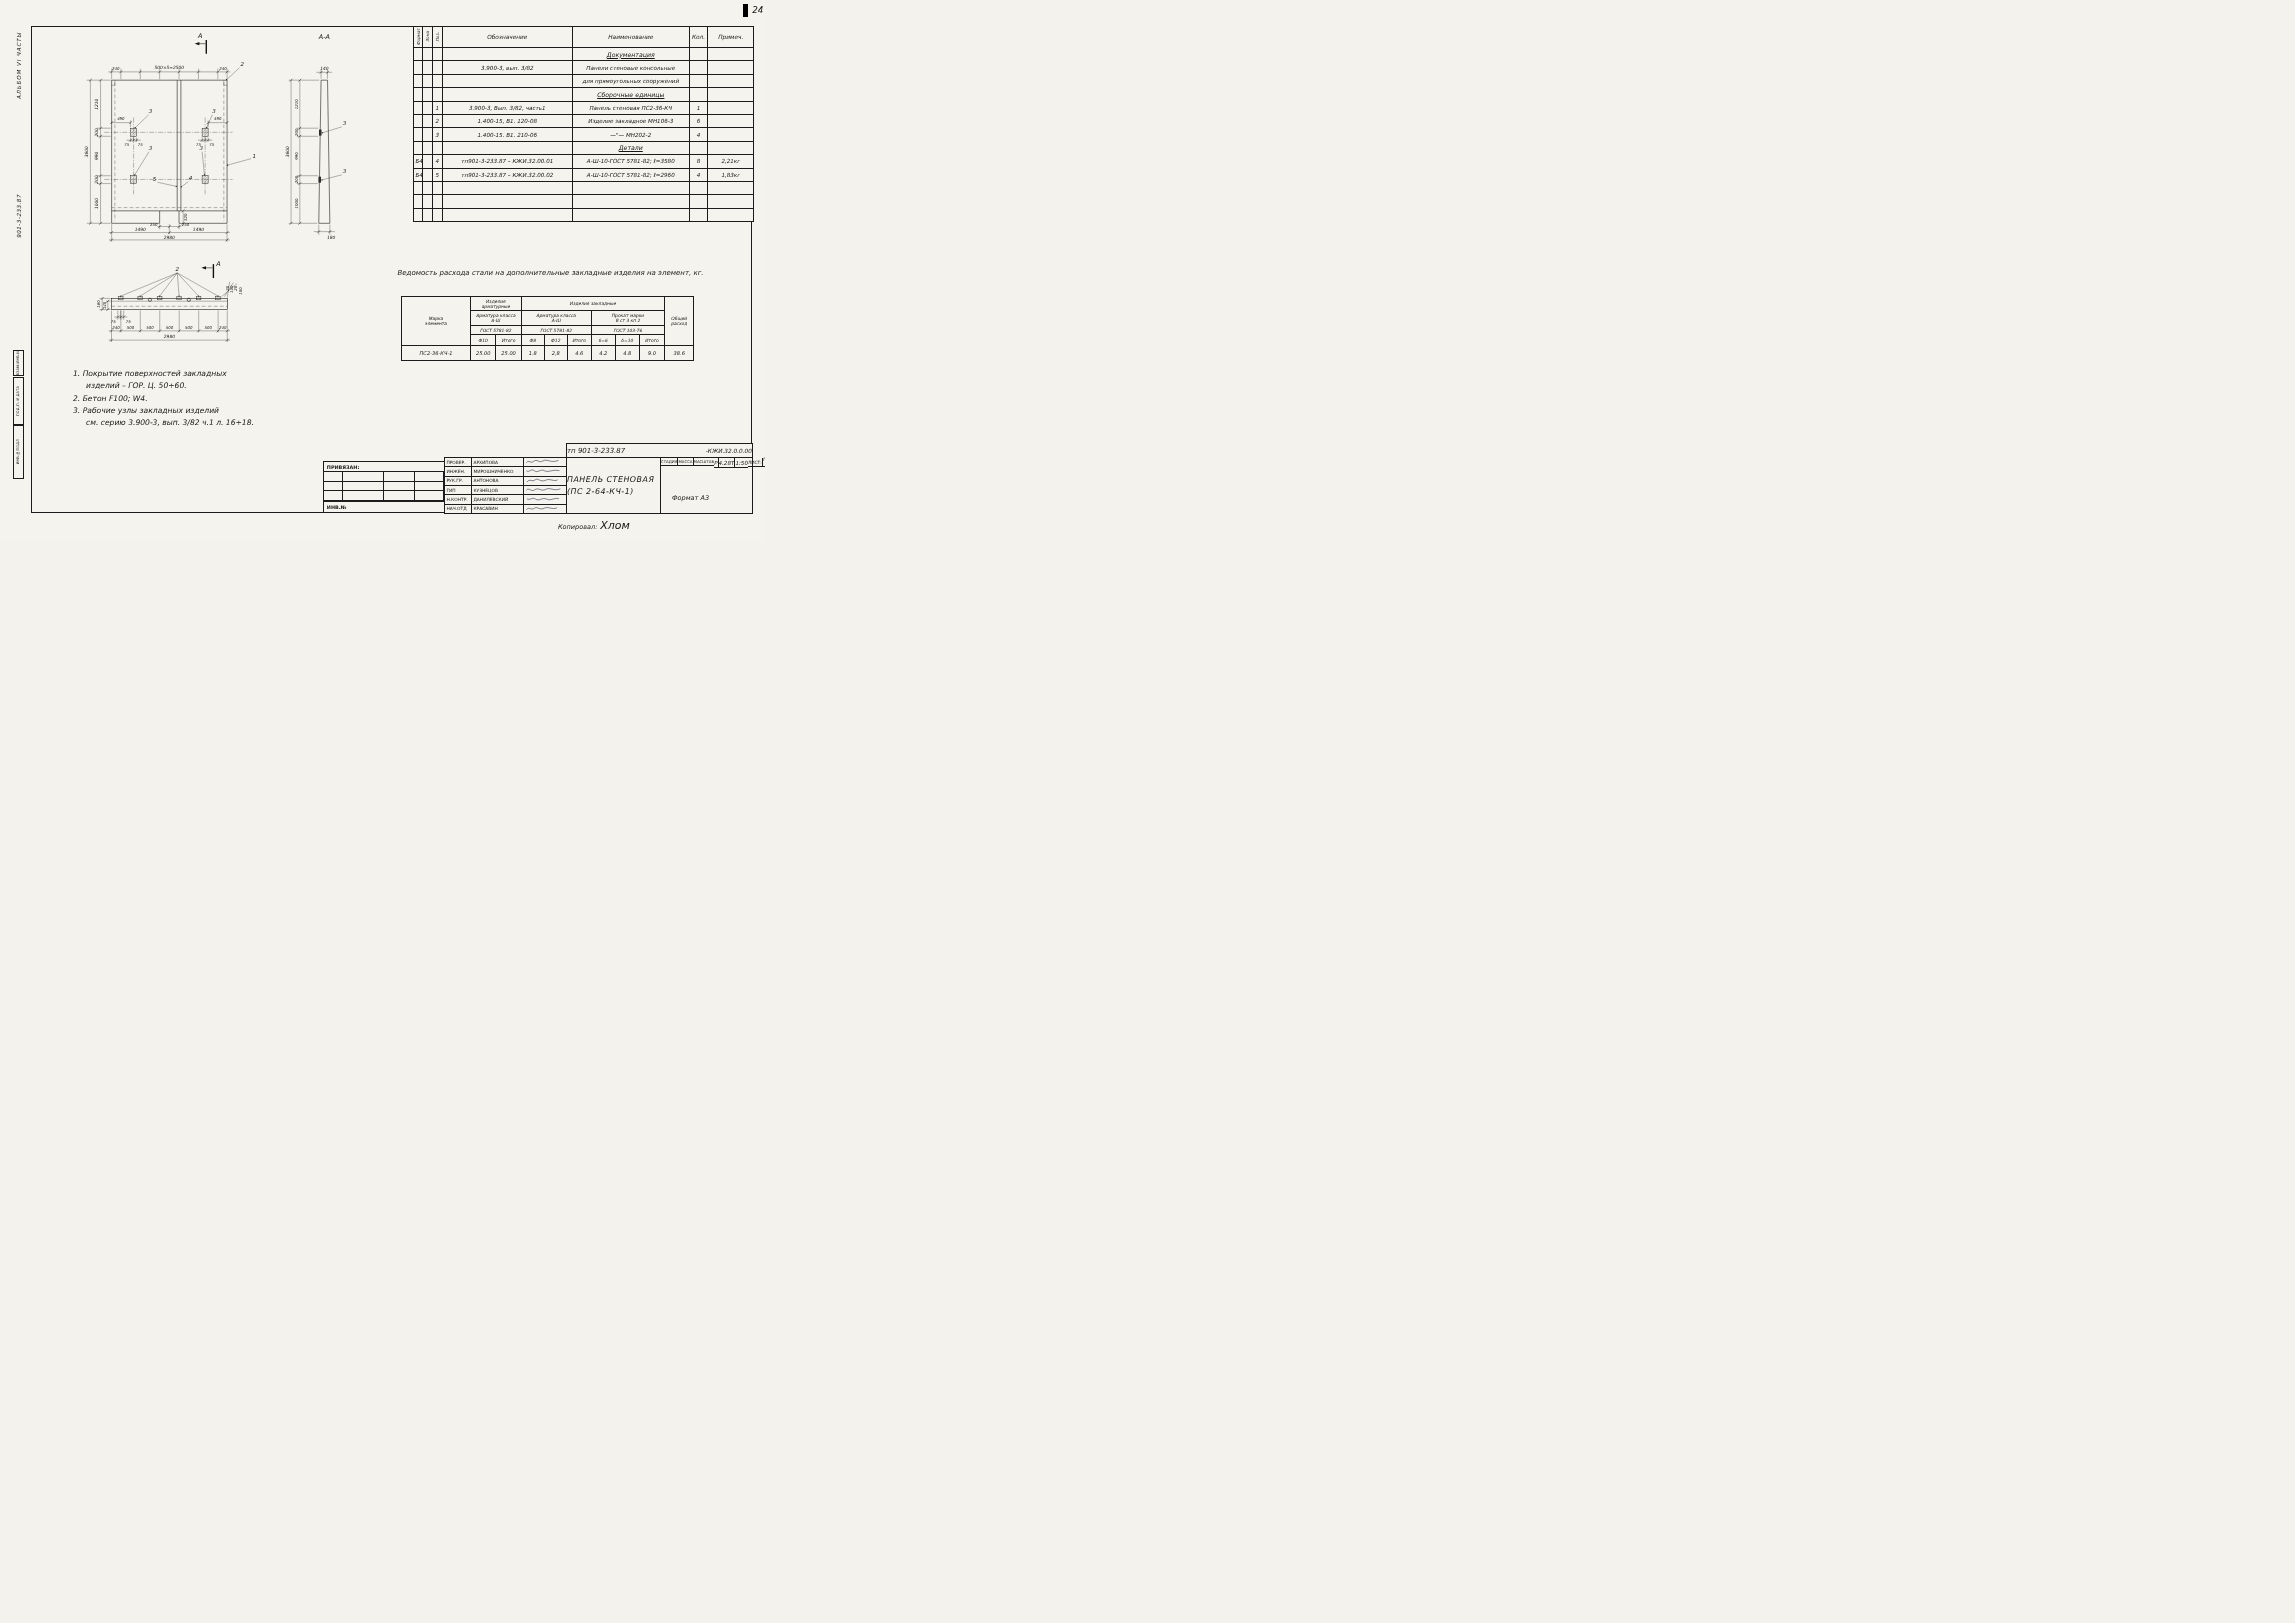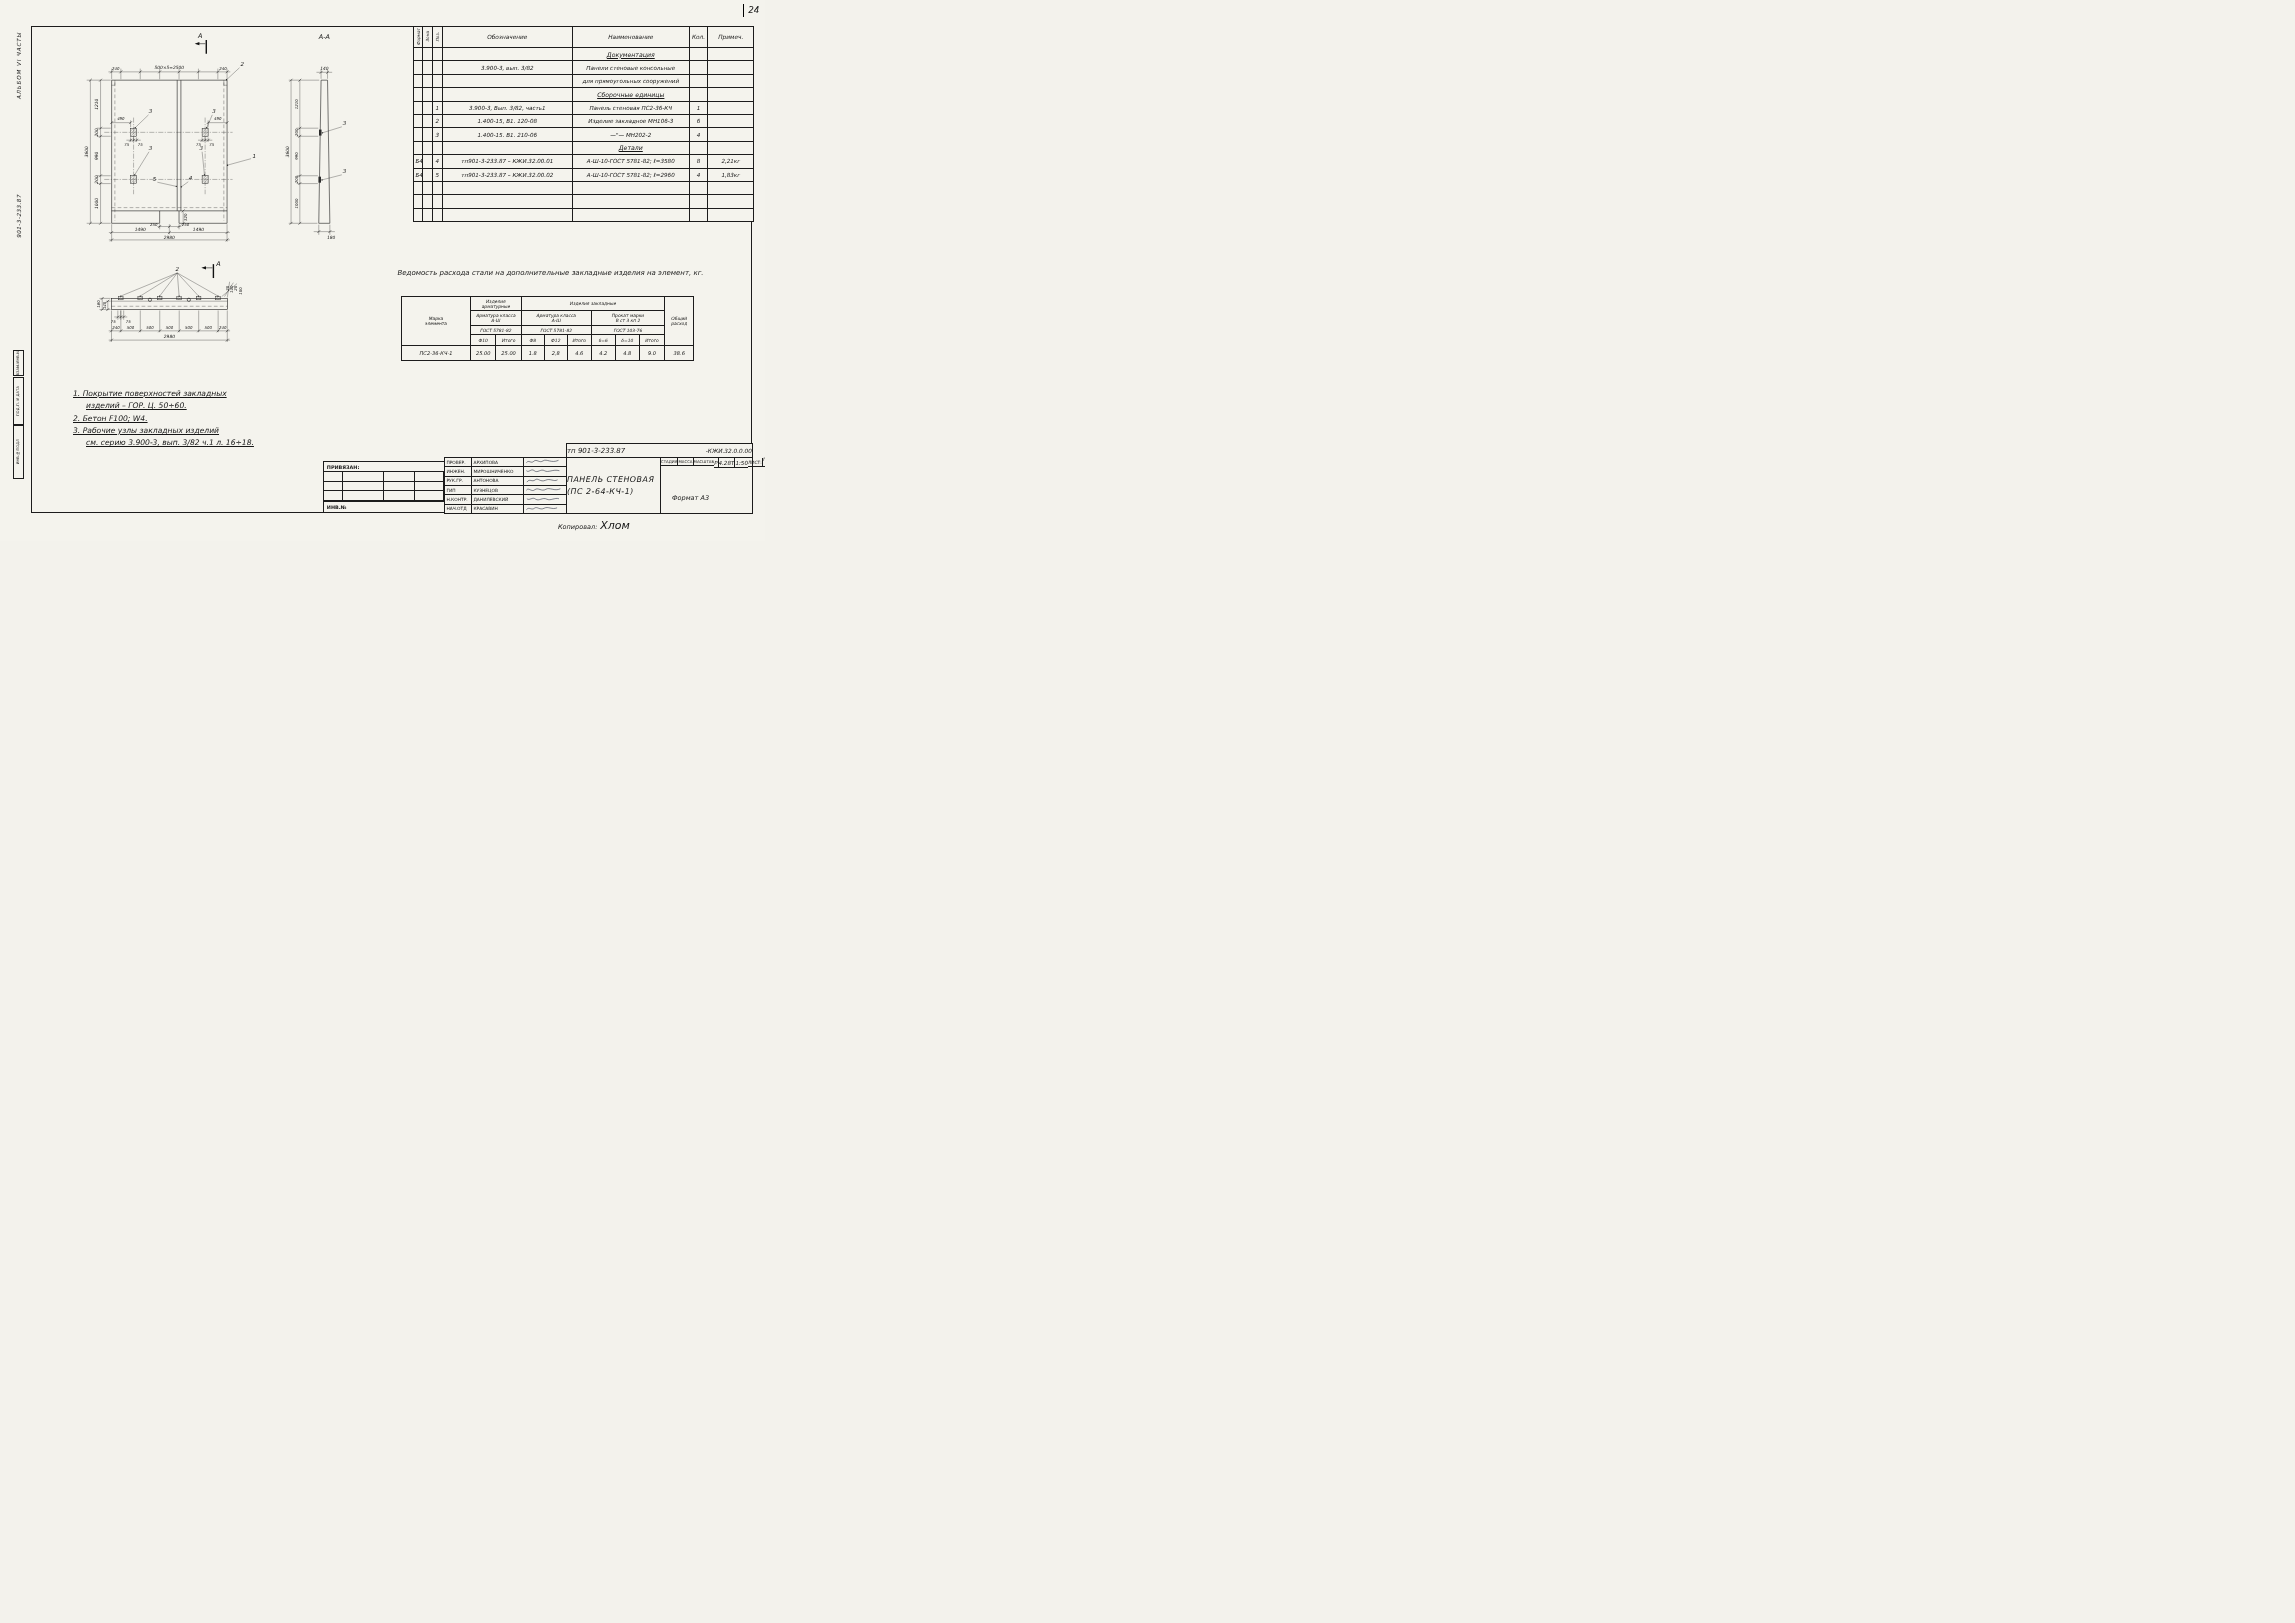--- a/index.html
+++ b/index.html
@@ -2,21 +2,21 @@
 <html style="font-size:7.4px"><head>
 <meta charset="utf-8">
 <style>
   * { margin:0; padding:0; box-sizing:border-box; }
   html,body { background:#f3f2ec; }
   .sheet { position:relative; width:765px; height:541px; background:#f4f3ed; color:#171717;
            font-family:"DejaVu Sans",sans-serif; overflow:hidden; }
   .frame { position:absolute; left:31px; top:26px; width:721px; height:487px;
            border:1.1px solid #1c1c1c; }
   .page-num { position:absolute; left:743px; top:3.7px; font:italic 8.8px "DejaVu Sans",sans-serif;
-              border-left:1px solid #000000; padding:0.9px 0 2.8px 4.2px; }
+              border-left:5px solid #000000; padding:0.9px 0 2.8px 4.2px; }
   .vert { writing-mode:vertical-rl; transform:rotate(180deg); }
   .m-album { position:absolute; left:15.7px; top:32px; font:italic 5.6px "DejaVu Sans",sans-serif; letter-spacing:0.9px; }
   .m-doc   { position:absolute; left:15.7px; top:194px; font:italic 5.6px "DejaVu Sans",sans-serif; letter-spacing:0.5px; }
   .m-box { position:absolute; left:13px; width:10.6px; border:0.7px solid #1c1c1c;
            display:flex; align-items:center; justify-content:center; background:#f4f3ed; }
   .m-box span { writing-mode:vertical-rl; transform:rotate(180deg);
                 font:4.6px 3.5px "DejaVu Sans",sans-serif; font-size:3.5px; letter-spacing:0.2px; white-space:nowrap; }
   .b1 { top:350px; height:26px; } .b2 { top:377px; height:48px; } .b3 { top:425px; height:54px; }
 
   svg.drawing { position:absolute; }
@@ -43,21 +43,21 @@
   .steel-title { position:absolute; left:377px; top:269px; width:347px; text-align:center;
                  font:italic 7px "DejaVu Sans",sans-serif; }
   table.steel { position:absolute; left:401px; top:296px; width:293px;
                 border-collapse:collapse; table-layout:fixed; background:#f4f3ed; }
   .steel td { border:0.6px solid #1c1c1c; font:italic 4.4px "DejaVu Sans",sans-serif;
               text-align:center; padding:0.5px 0.9px; overflow:hidden; }
   .steel tr.r1 td { height:14px; } .steel tr.r2 td { height:15px; }
   .steel tr.r3 td { height:9.3px; } .steel tr.r4 td { height:11px; }
   .steel tr.data td { height:15px; font-size:5.1px; }
 
-  .notes { position:absolute; left:73px; top:388px; font:italic 7.6px "DejaVu Sans",sans-serif; line-height:1.62;text-decoration:underline; }
+  .notes { position:absolute; left:73px; top:368px; font:italic 7.6px "DejaVu Sans",sans-serif; line-height:1.62; }
   .notes .cont { padding-left:13px; }
 
   .tb-priv { position:absolute; left:323px; top:461px; width:122px; height:52px;
              border:0.9px solid #1c1c1c; display:flex; flex-direction:column; background:#f4f3ed; }
   .pv-h { height:10.2px; border-bottom:0.6px solid #1c1c1c; font:bold 4.9px "DejaVu Sans",sans-serif;
           display:flex; align-items:center; padding-left:2.8px; }
   .pv-grid { flex:1; display:grid; grid-template-columns:18.5px 41px 31px 1fr; grid-template-rows:1fr 1fr 1fr; }
   .pv-grid i { border-right:0.5px solid #1c1c1c; border-bottom:0.5px solid #1c1c1c; }
   .pv-inv { height:11px; border-top:0.2px solid #1c1c1c; font:bold 4.9px "DejaVu Sans",sans-serif;
             display:flex; align-items:center; padding-left:2.8px; }

